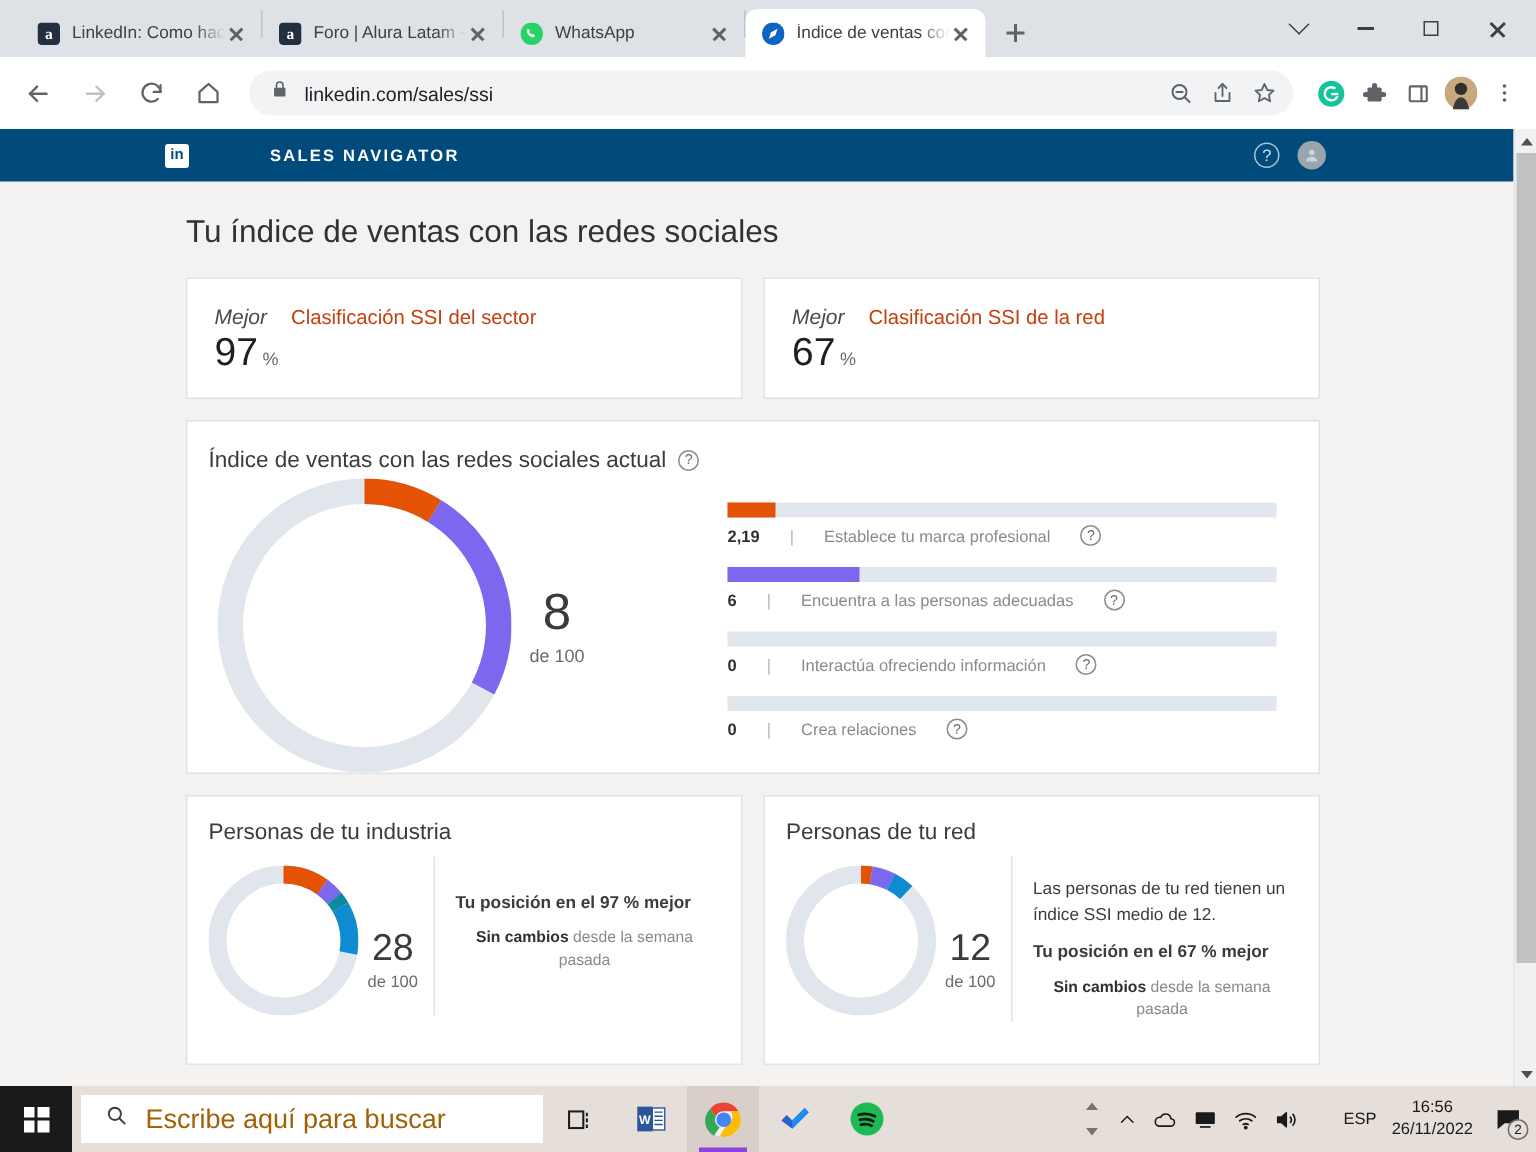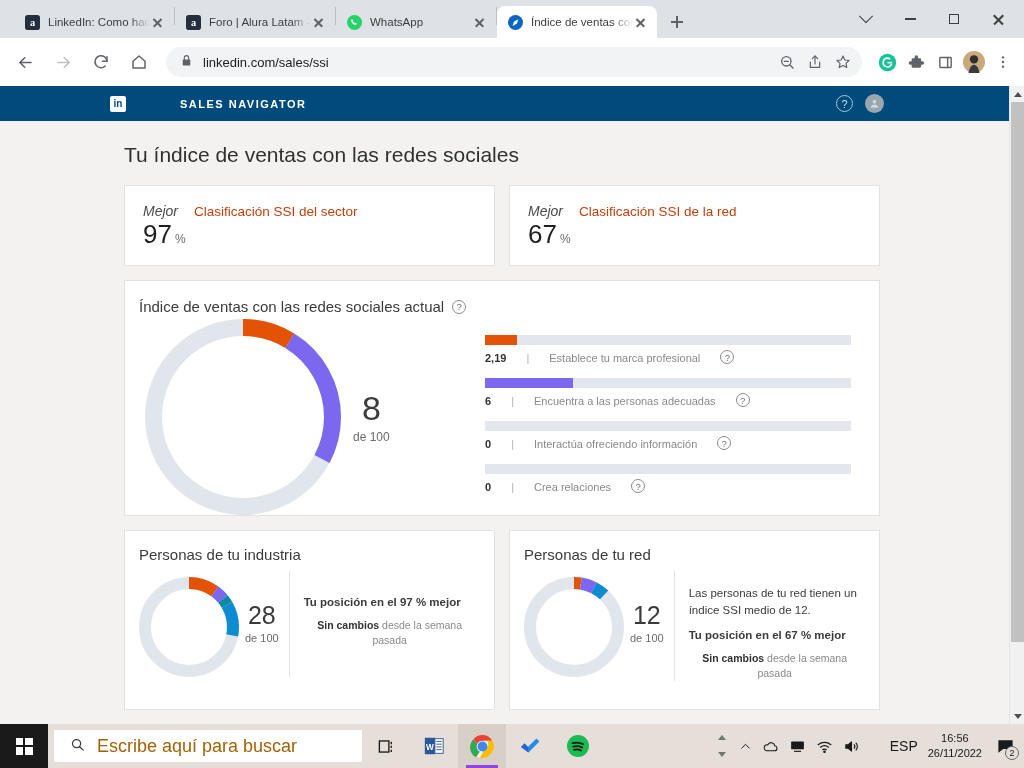--- a/index.html
+++ b/index.html
@@ -97,21 +97,21 @@
   .frow { margin-bottom:14px; }
   .flabel { font-size:11px; color:#8a8a8a; margin-top:5px; display:flex; align-items:flex-end; gap:20px; }
   .flabel b { color:#313131; font-weight:700; }
   .fsep { color:#b3b3b3; }
 
   .people-row { display:flex; gap:14px; width:756px; margin-top:14px; }
   .people-card { width:371px; height:180px; padding:15px 0 0 14px; }
   .people-card h3 { font-size:15px; color:#3b3b3b; font-weight:400; margin-bottom:8px; }
   .people-body { display:flex; align-items:flex-start; }
   .donut-small { position:relative; width:100px; height:100px; margin-top:6px; }
-  .psmall-num { margin-left:6px; margin-top:32px; text-align:center; }
+  .psmall-num { margin-left:6px; margin-top:49px; text-align:center; }
   .psmall-num .n { font-size:25px; color:#3b3b3b; font-weight:300; line-height:1; }
   .psmall-num .d { font-size:11px; color:#6b6b6b; margin-top:4px; }
   .vdiv { width:1px; background:#e3e2e1; align-self:stretch; margin:0 14px 0 10px; }
   .ptext { font-size:11.5px; color:#3b3b3b; line-height:1.45; width:172px; padding-top:14px; }
   .ptext .p2 { margin-top:9px; font-weight:700; }
   .ptext .p3 { margin-top:7px; font-size:10.5px; color:#8a8a8a;text-align:center; }
   .ptext .p3 b { color:#313131; }
 
   
   .vscroll { position:absolute; right:0; top:0; width:15px; height:638px; background:#f1f1f1; border-left:1px solid #e4e4e4; }
@@ -128,21 +128,21 @@
   .winlogo { width:17px; height:17px; display:grid; grid-template-columns:1fr 1fr; grid-template-rows:1fr 1fr; gap:2px; }
   .winlogo div { background:#fff; }
   .searchbox { width:308px; height:32px; background:#fff; margin-left:6px; display:flex; align-items:center; padding-left:16px; gap:12px; }
   .searchbox .ph { font-size:18px; color:#a16207; }
   .tb-icons { display:flex; align-items:center; height:44px; }
   .tb-ic { width:48px; height:44px; display:flex; align-items:center; justify-content:center; position:relative; }
   .tb-ic.active { background:#d8cfc9; }
   .tb-ic.active::after { content:""; position:absolute; left:8px; right:8px; bottom:0; height:3px; background:#8e44e0; }
   .tray { margin-left:auto; display:flex; align-items:center; height:44px; padding-right:6px; gap:10px; }
   .tray-ic { display:flex; align-items:center; justify-content:center; }
-  .traytext { font-size:14px; color:#1a1a1a;padding-left:20px; }
+  .traytext { font-size:11px; color:#1a1a1a;padding-left:20px; }
   .clock { font-size:11px; color:#1a1a1a; line-height:1.35; text-align:center; }
   .notif { position:relative; width:26px; height:26px; display:flex; align-items:center; justify-content:center; }
   .notif-badge { position:absolute; right:-1px; bottom:-1px; width:14px; height:14px; border-radius:50%;
                  border:1px solid #6b6b6b; font-size:9px; color:#1a1a1a; display:flex; align-items:center; justify-content:center; background:#e6ded9; }
   .spin { display:flex; flex-direction:column; align-items:center; justify-content:center; width:14px; height:44px; gap:12px; }
   .spin .tri { opacity:.75; }
 </style>
 </head>
 <body>
 

